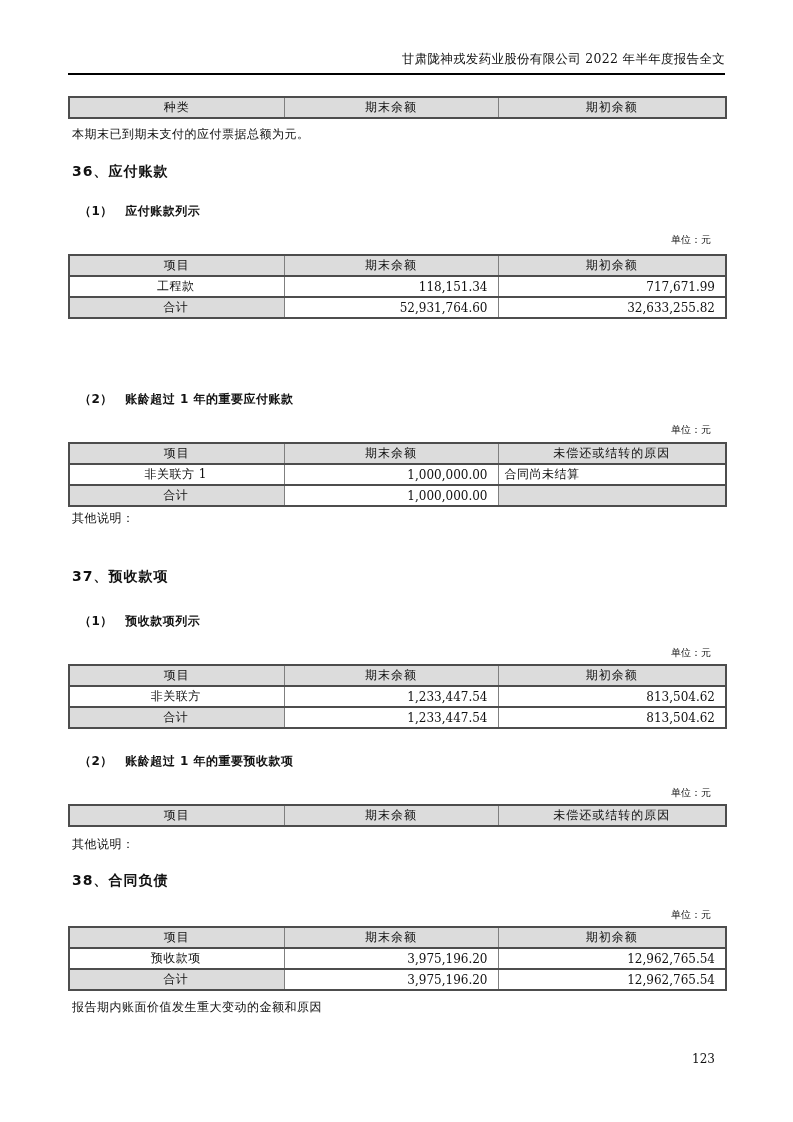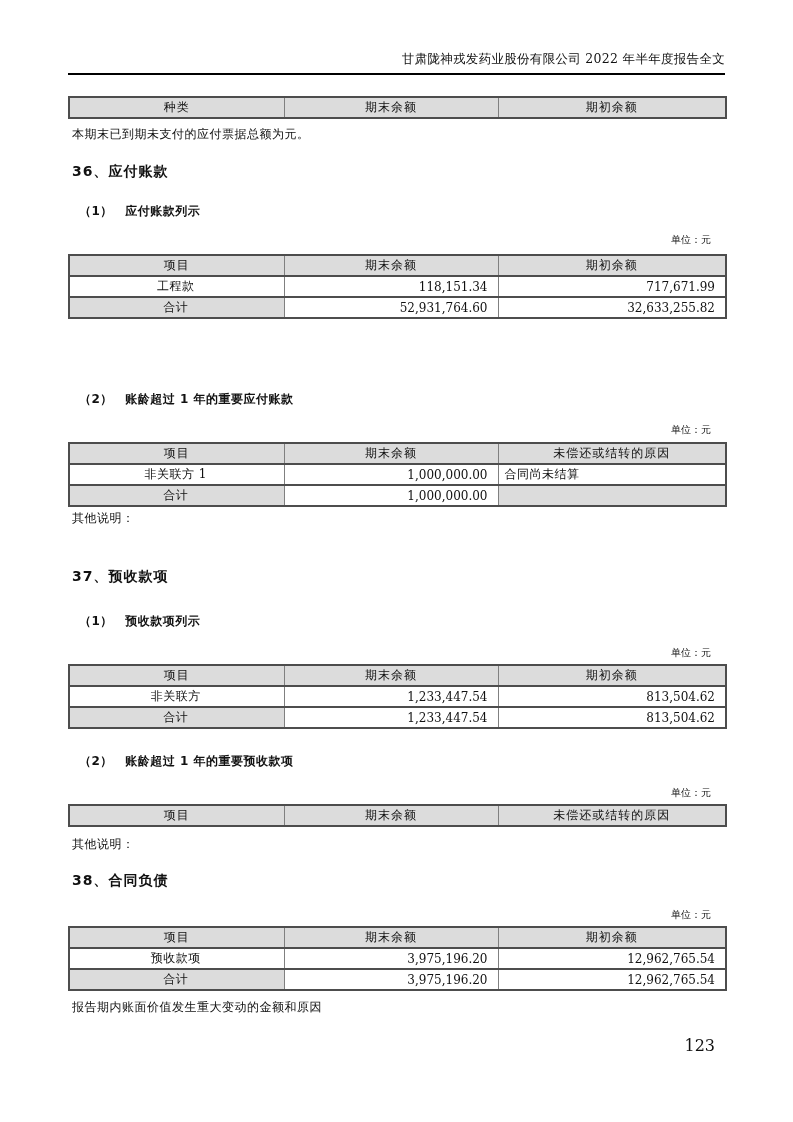--- a/index.html
+++ b/index.html
@@ -10,21 +10,21 @@
   }
   .abs { position:absolute; left:68px; width:657px; }
 
   .hdr-title { text-align:right; font-size:12.5px; letter-spacing:0.3px; }
   .hdr-rule  { height:2px; background:#000000; }
 
   .h1 { left:72px; font-family:"DejaVu Sans", sans-serif; font-weight:bold; font-size:14px; letter-spacing:1px; }
   .h2 { left:79px; font-family:"DejaVu Sans", sans-serif; font-weight:bold; font-size:12px; letter-spacing:0.5px; }
   .note { left:72px; font-size:12px; letter-spacing:0.5px; }
   .unit { text-align:right; padding-right:14px; font-size:10px; }
-  .pagenum { text-align:right; padding-right:10px; font-size:16px; }
+  .pagenum { text-align:right; padding-right:10px; font-size:12px;margin-top:16px; }
 
   table.doc {
     border-collapse:collapse; width:657px; table-layout:fixed;
     font-size:12px; color:#111111;
     border:2px solid #4d4d4d;
   }
   table.doc th, table.doc td { border:1px solid #808080; overflow:hidden; white-space:nowrap; }
   table.doc th {
     background:#dcdcdc; font-weight:normal; height:21px;
     text-align:center; border-bottom:2px solid #4d4d4d; letter-spacing:1px;

